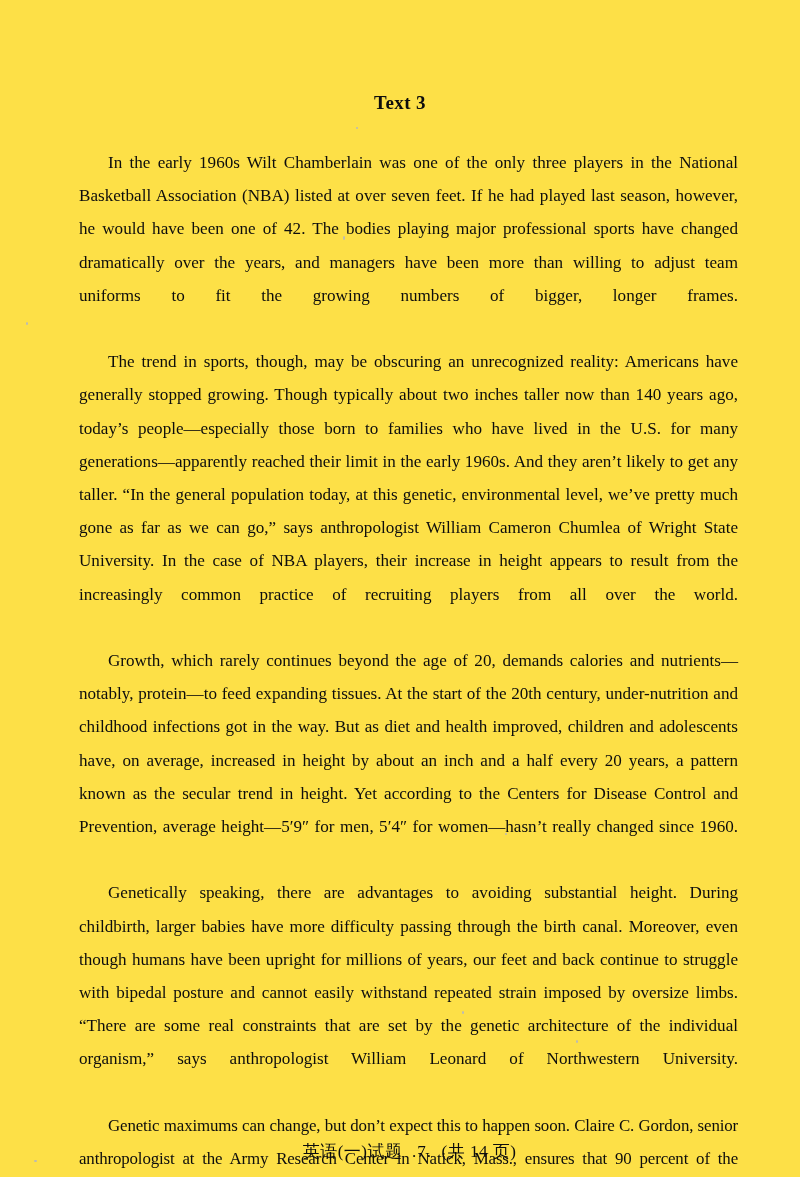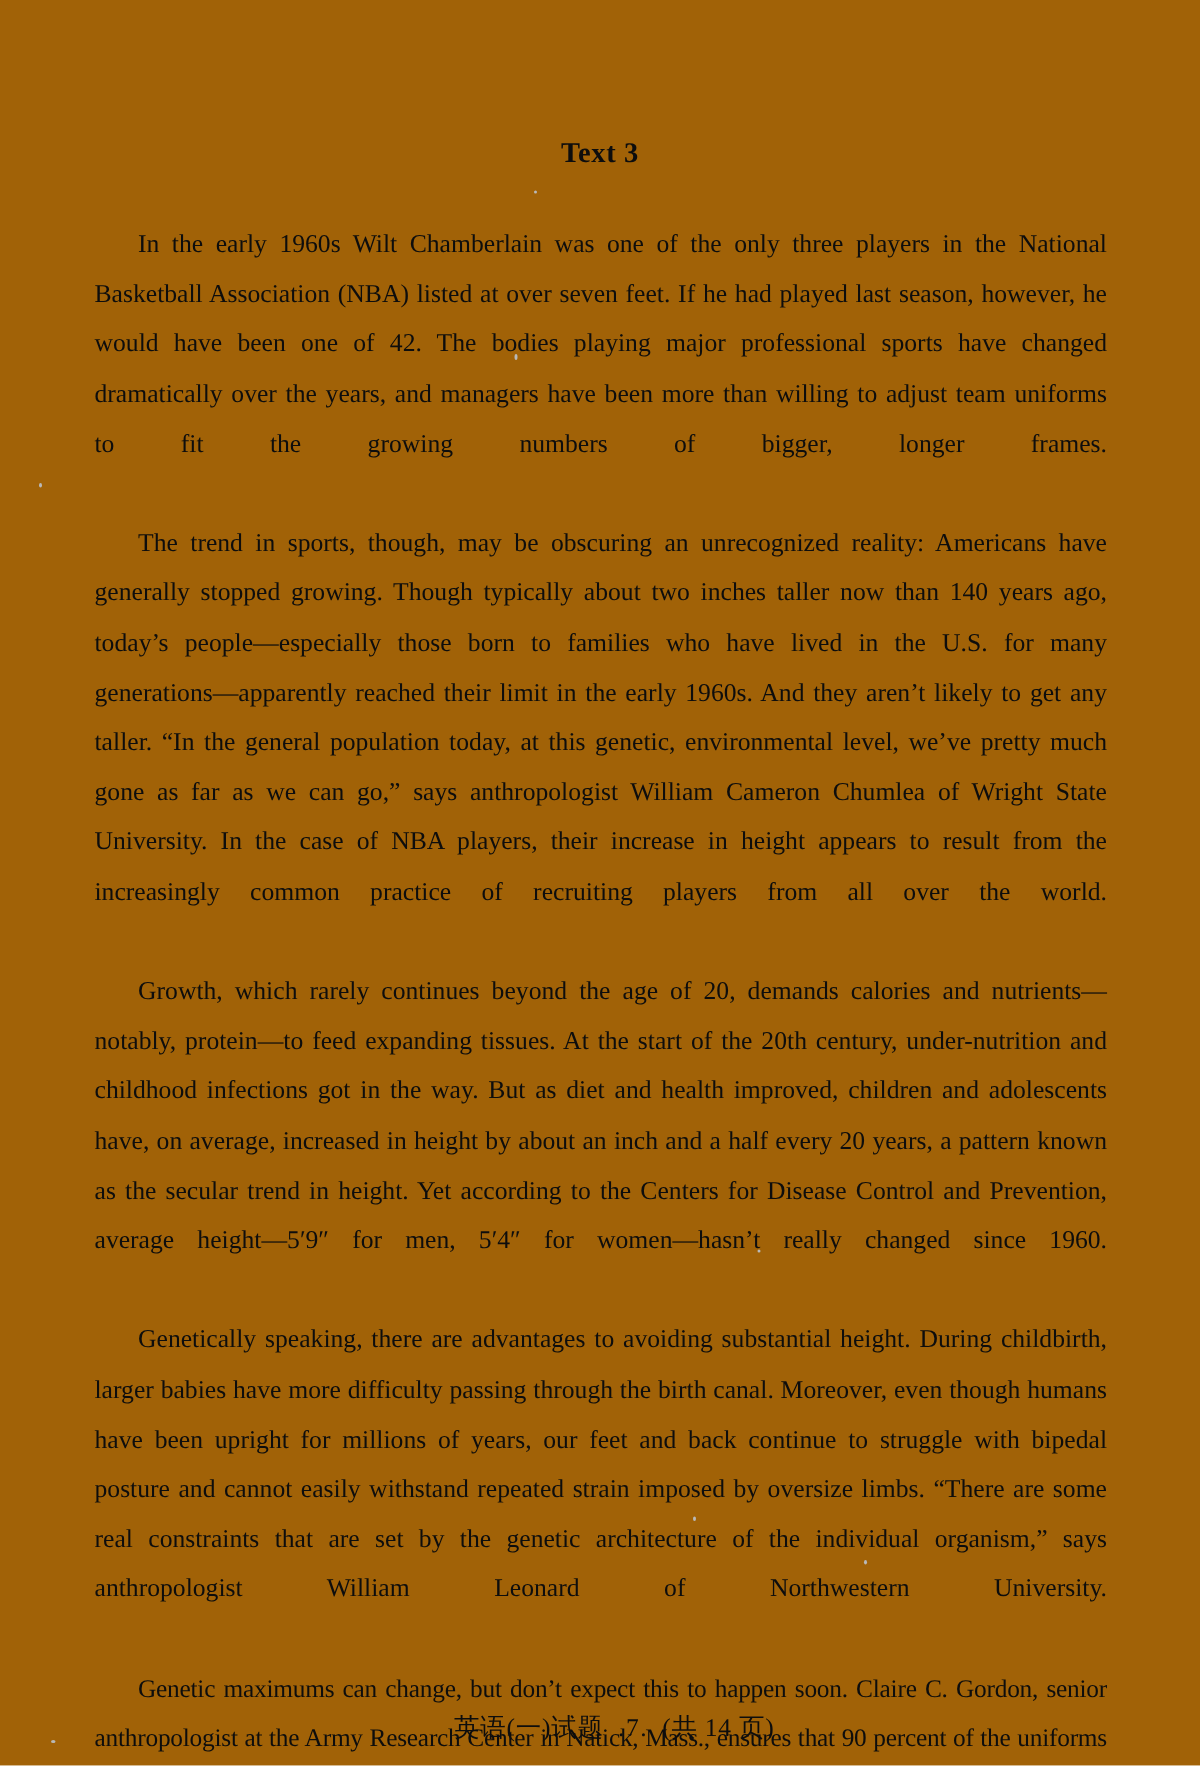--- a/index.html
+++ b/index.html
@@ -14,21 +14,21 @@
     position: relative;
     overflow: hidden;
     font-family: "Liberation Serif", "DejaVu Serif", serif;
     color: #0d0d0d;
     -webkit-font-smoothing: antialiased;
   }
 
   .page {
     position: absolute;
     inset: 0;
-    background: #a16207;
+    background: #fde047;
   }
 
   
   .passage-title {
     position: absolute;
     top: 92px;
     left: 0;
     width: 800px;
     text-align: center;
     font-size: 19px;
@@ -39,21 +39,21 @@
 
   
   .body-column {
     position: absolute;
     top: 146px;
     left: 63px;
     width: 675px;
   }
 
   .para {
-    margin: 0 0 0 0;
+    margin: 0 0 0 16px;
     text-align: justify;
     text-justify: inter-word;
     text-indent: 29px;
     font-size: 17.1px;
     line-height: 33.2px;
     word-spacing: 0.2px;
     hyphens: none;
   }
 
   

